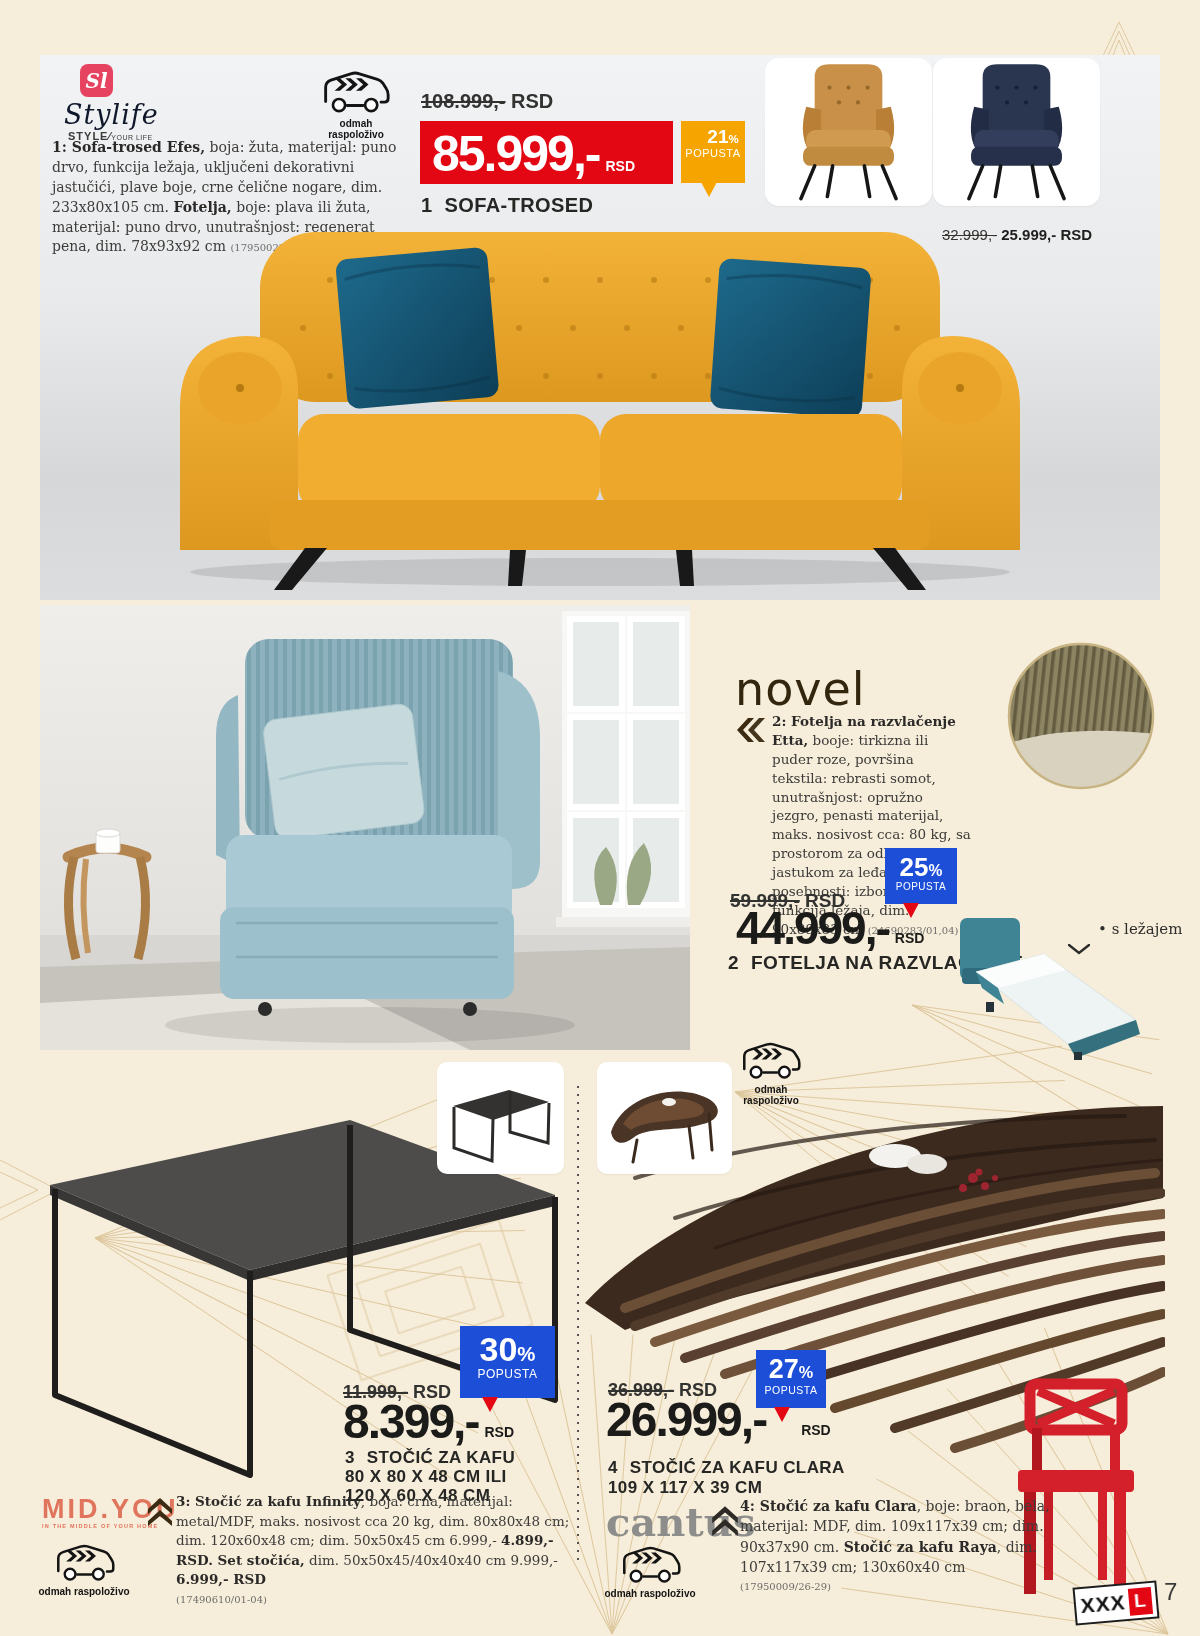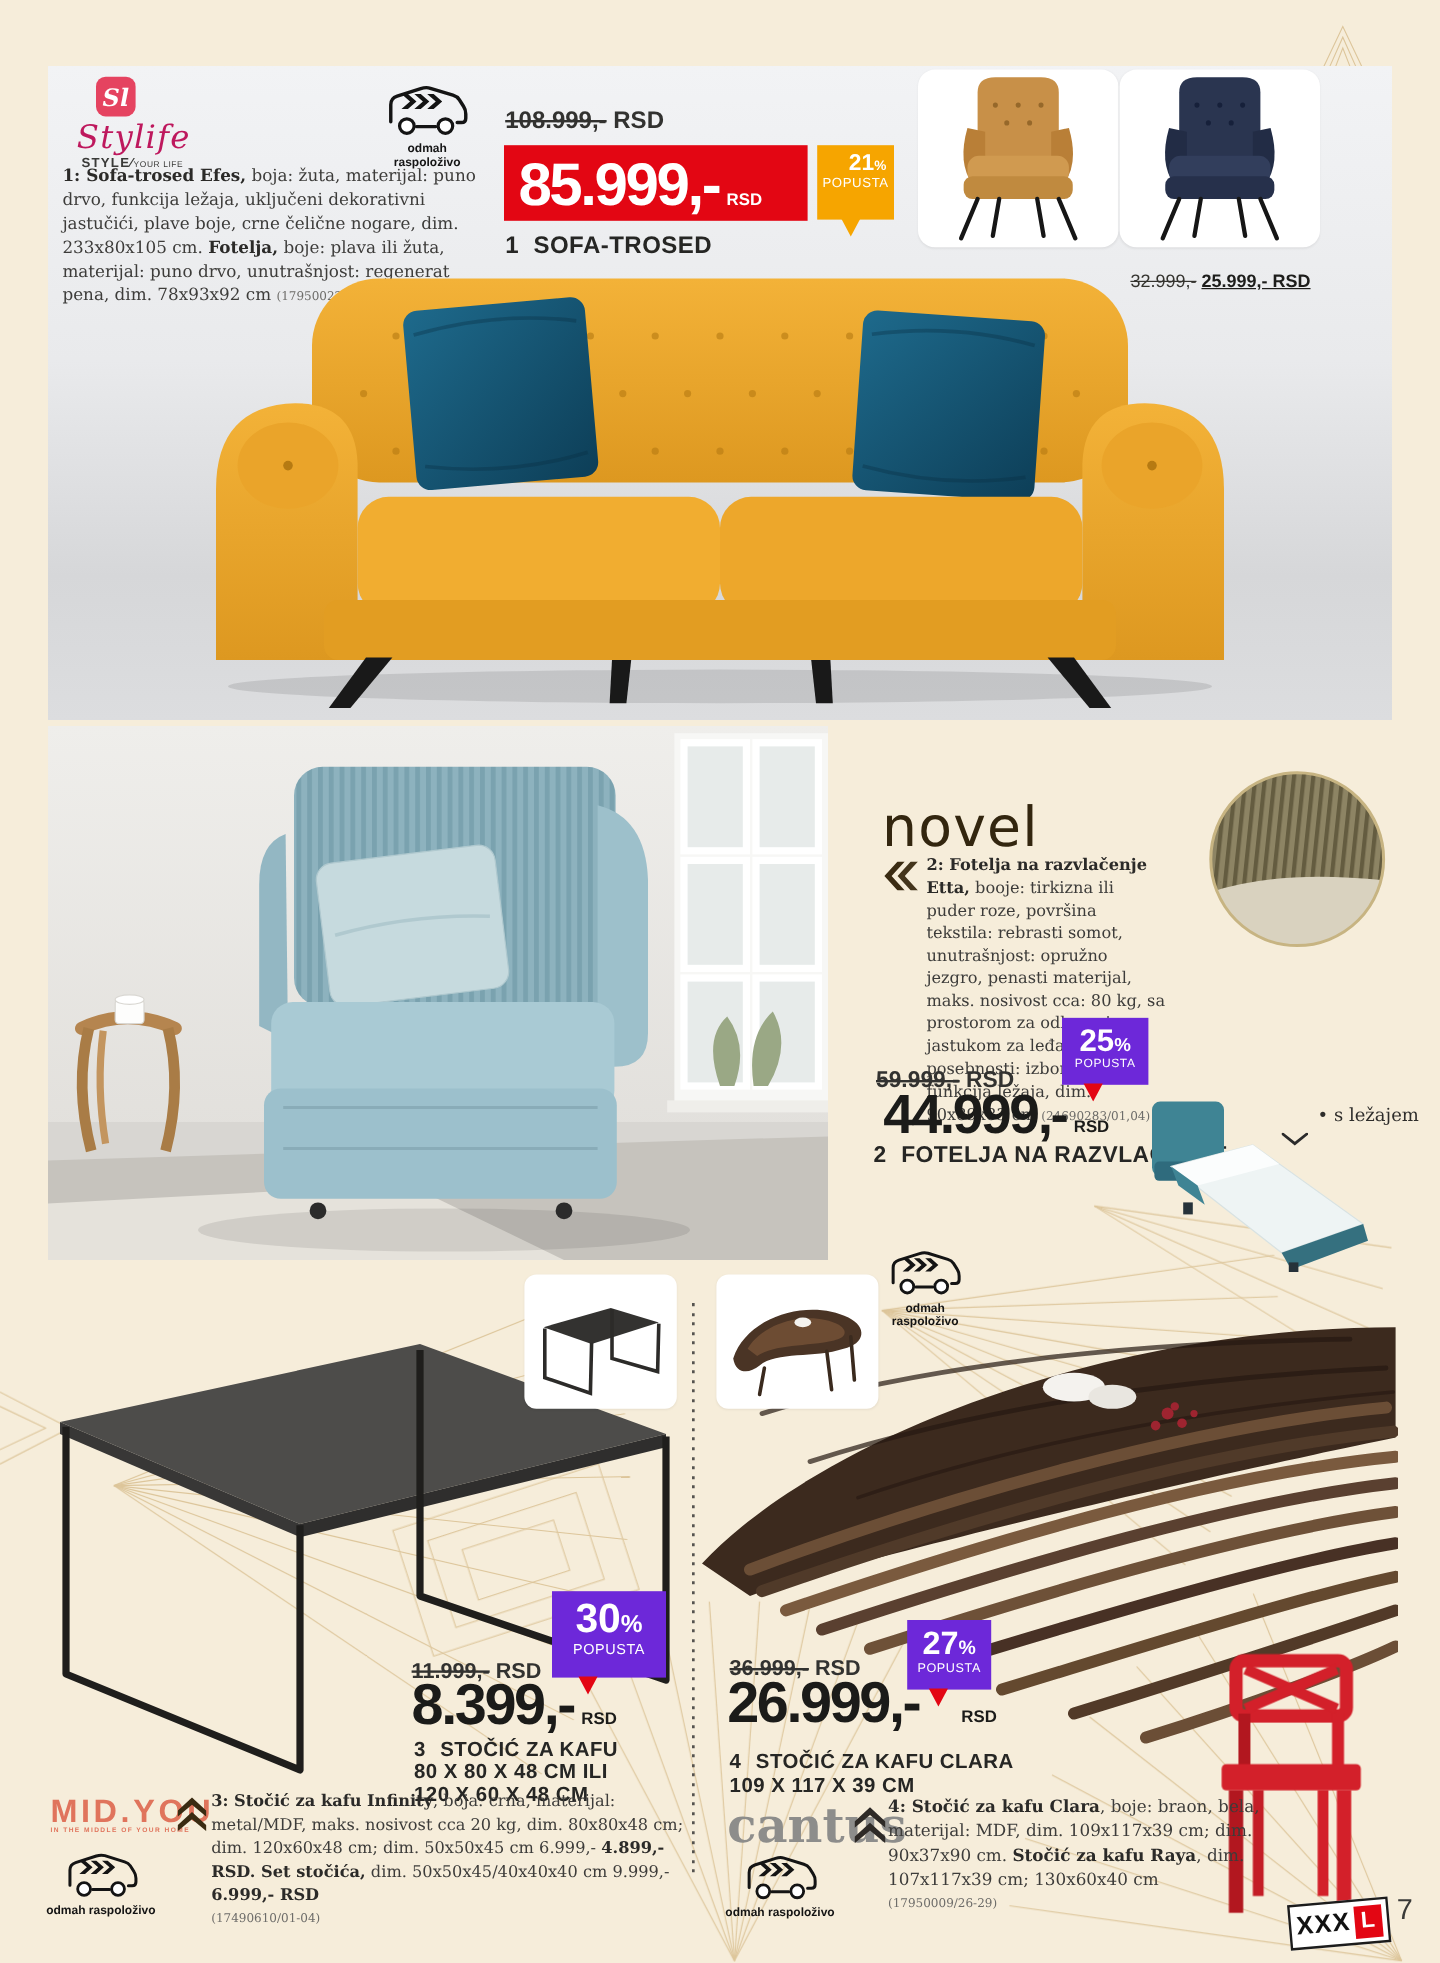--- a/index.html
+++ b/index.html
@@ -11,21 +11,21 @@
 
   
   .hero-bg{left:40px;top:55px;width:1120px;height:545px;
     background:linear-gradient(180deg,#f2f3f5 0%,#e9eaec 45%,#d6d7d9 78%,#dcdddf 100%);}
   .thumb{background:#fff;border-radius:14px;box-shadow:0 1px 2px rgba(0,0,0,.06);}
 
   
   .sl-mono{width:33px;height:33px;background:#e54360;border-radius:8px;color:#fff;
     font-family:"DejaVu Serif",serif;font-style:italic;font-weight:bold;font-size:20px;
     display:flex;align-items:center;justify-content:center;}
-  .sl-name{font-family:"DejaVu Serif",serif;font-style:italic;font-size:27px;color:#be185d;letter-spacing:1px;}
+  .sl-name{font-family:"DejaVu Serif",serif;font-style:italic;font-size:27px;color:#0f172a;letter-spacing:1px;}
   .sl-sub{font-size:11px;color:#3a3a38;letter-spacing:1px;font-weight:bold;}
   .sl-sub .yl{font-size:7px;letter-spacing:.5px;font-weight:normal;}
 
   
   .desc{font-family:"DejaVu Serif",serif;color:#3d3c3a;margin:0;}
   .desc b{color:#2b2a28;}
   .sku{font-size:10px;color:#6e6d6a;}
   .sku.block{display:block;margin-top:3px;}
 
   
@@ -38,21 +38,21 @@
   .bigprice .num{font-weight:bold;line-height:.9;letter-spacing:-2px;}
   .bigprice .cur{font-weight:bold;font-size:14px;margin:0 0 3px 6px;}
   .itemlbl{font-weight:bold;color:#262624;letter-spacing:.4px;}
   .itemlbl .no{margin-right:12px;}
 
   
   .badge{color:#fff;text-align:center;padding-top:6px;}
   .badge .pct{font-weight:bold;line-height:1;}
   .badge .pct .sign{font-size:60%;}
   .badge .plbl{font-weight:normal;letter-spacing:.5px;margin-top:1px;}
-  .badge.red{background:#6d28d9;}
+  .badge.red{background:#1d4ed8;}
   .badge.orange{background:#f6a500;}
   .tail{position:absolute;width:0;height:0;border:8px solid transparent;border-bottom:none;}
   .tail.red{border-top:15px solid #e30613;}
   .tail.orange{border-top:15px solid #f6a500;}
 
   .avail{font-size:10px;font-weight:bold;color:#141414;text-align:center;}
 
   
   .novel-logo{font-family:"DejaVu Sans",sans-serif;font-size:46px;font-weight:500;color:#33260f;letter-spacing:1px;line-height:1;}
   .midyou-logo{color:#e0745c;font-size:27px;font-weight:bold;letter-spacing:3px;line-height:1;}
@@ -299,21 +299,21 @@
       <g stroke="#161616" stroke-width="3.4" stroke-linecap="round">
         <line x1="38" y1="102" x2="25" y2="133"></line>
           <line x1="102" y1="102" x2="115" y2="133"></line>
         <line x1="55" y1="102" x2="50" y2="131"></line>
           <line x1="85" y1="102" x2="90" y2="131"></line>
       </g>
     </svg>
   </div>
   <div class="abs z2" style="left:942px;top:226px;font-size:15px;color:#35342f;">
     <s>32.999,-</s>
-    <b style="color:#1d1d1b;text-decoration:underline;">25.999,- RSD</b>
+    <b style="color:#1d1d1b;">25.999,- RSD</b>
   </div>
 
   <svg class="abs z1" style="left:40px;top:605px;" width="650" height="445" viewBox="0 0 650 445">
     <defs>
       <linearGradient id="wallG" x1="0" y1="0" x2="0" y2="1">
           <stop offset="0" stop-color="#efeeeb"></stop>
           <stop offset="1" stop-color="#e2e0dc"></stop>
         </linearGradient>
       <pattern id="cordP" width="9" height="12" patternUnits="userSpaceOnUse">
           <rect width="9" height="12" fill="#8db2be"></rect>

